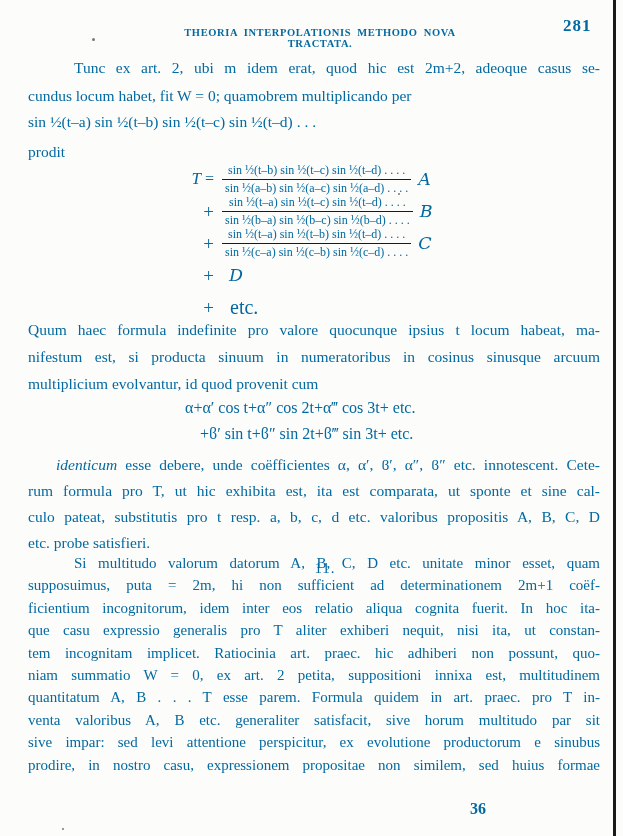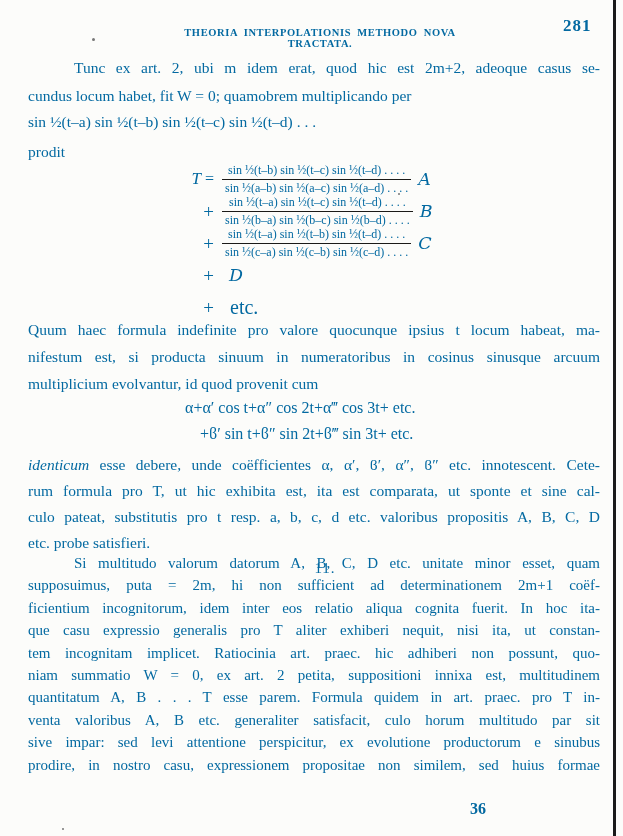--- a/index.html
+++ b/index.html
@@ -27,21 +27,21 @@
   .tsign{font-size:19px;line-height:1;}
   .frac{display:inline-block;text-align:center;font-size:12px;line-height:1.2;}
   .frac .num{display:block;padding:0 3px 1px;}
   .frac .den{display:block;border-top:1.2px solid #1b1a18;padding:1px 3px 0;}
   .coef{font-style:italic;font-size:17.5px;margin-left:7px;font-family:"DejaVu Serif",serif;}
   .etcw{font-size:20px;margin-left:8px;}
   .b-quum{top:316px;font-size:15.5px;line-height:27px;}
   .fourier{position:absolute;top:395px;left:147px;font-size:16px;line-height:26px;margin-left:10px;}
   .fourier .f2{margin-left:15px;}
   .b-ident{top:452px;font-size:15.5px;line-height:26px;}
-  .b-ident em{}
+  .b-ident em{margin-left:28px;}
   .secnum{position:absolute;top:560px;left:11px;width:572px;text-align:center;
         font-size:15px;letter-spacing:1px;}
   .b-si{top:552px;font-size:15px;line-height:22.4px;}
   .sig{position:absolute;top:800px;left:442px;font-size:16px;font-weight:bold;}
   .speck{position:absolute;border-radius:50%;background:#777;}
 </style>
 </head>
 <body>
 
 <div class="page">
@@ -128,21 +128,21 @@
     <div class="secnum">11.</div>
 
     <p class="para b-si">
       <span class="jline indent">Si multitudo valorum datorum A, B, C, D etc. unitate minor esset, quam</span>
       <span class="jline">supposuimus, puta = 2m, hi non sufficient ad determinationem 2m+1 coëf-</span>
       <span class="jline">ficientium incognitorum, idem inter eos relatio aliqua cognita fuerit. In hoc ita-</span>
       <span class="jline">que casu expressio generalis pro T aliter exhiberi nequit, nisi ita, ut constan-</span>
       <span class="jline">tem incognitam implicet. Ratiocinia art. praec. hic adhiberi non possunt, quo-</span>
       <span class="jline">niam summatio W = 0, ex art. 2 petita, suppositioni innixa est, multitudinem</span>
       <span class="jline">quantitatum A, B . . . T esse parem. Formula quidem in art. praec. pro T in-</span>
-      <span class="jline">venta valoribus A, B etc. generaliter satisfacit, culo horum multitudo par sit</span>
+      <span class="jline">venta valoribus A, B etc. generaliter satisfacit, sive horum multitudo par sit</span>
       <span class="jline">sive impar: sed levi attentione perspicitur, ex evolutione productorum e sinubus</span>
       <span class="jline">prodire, in nostro casu, expressionem propositae non similem, sed huius formae</span>
     </p>
 
     <div class="sig">36</div>
   </div>
 
   <div class="speck" style="left:92px;top:38px;width:3px;height:3px;"></div>
   <div class="speck" style="left:398px;top:193px;width:2px;height:2px;"></div>
   <div class="speck" style="left:62px;top:828px;width:2px;height:2px;"></div>

